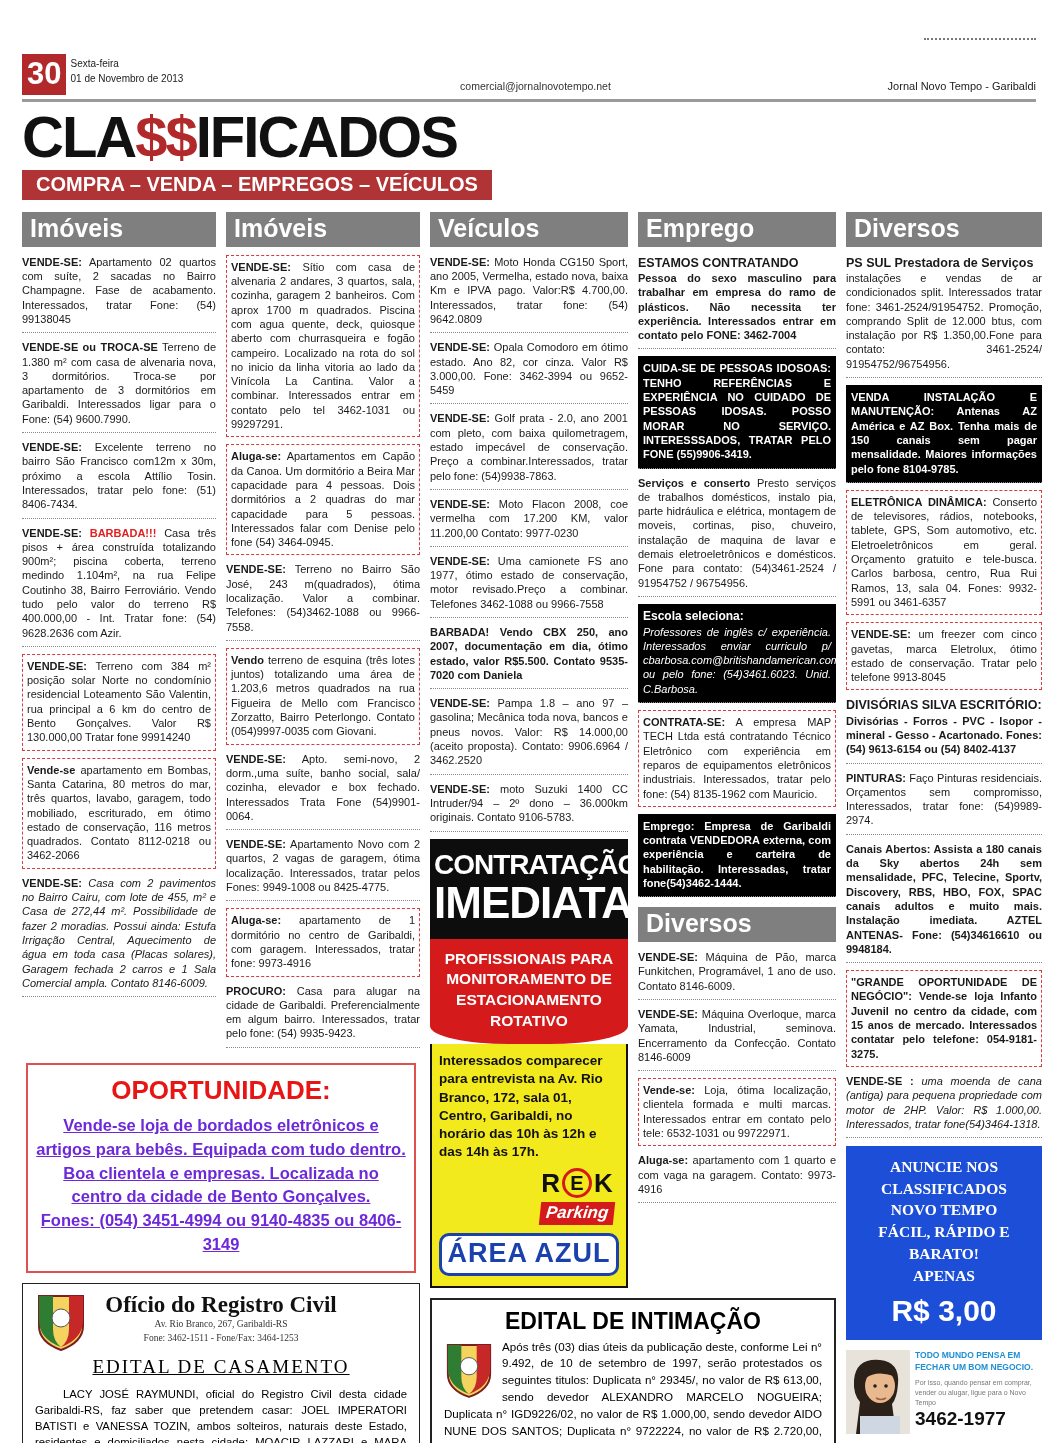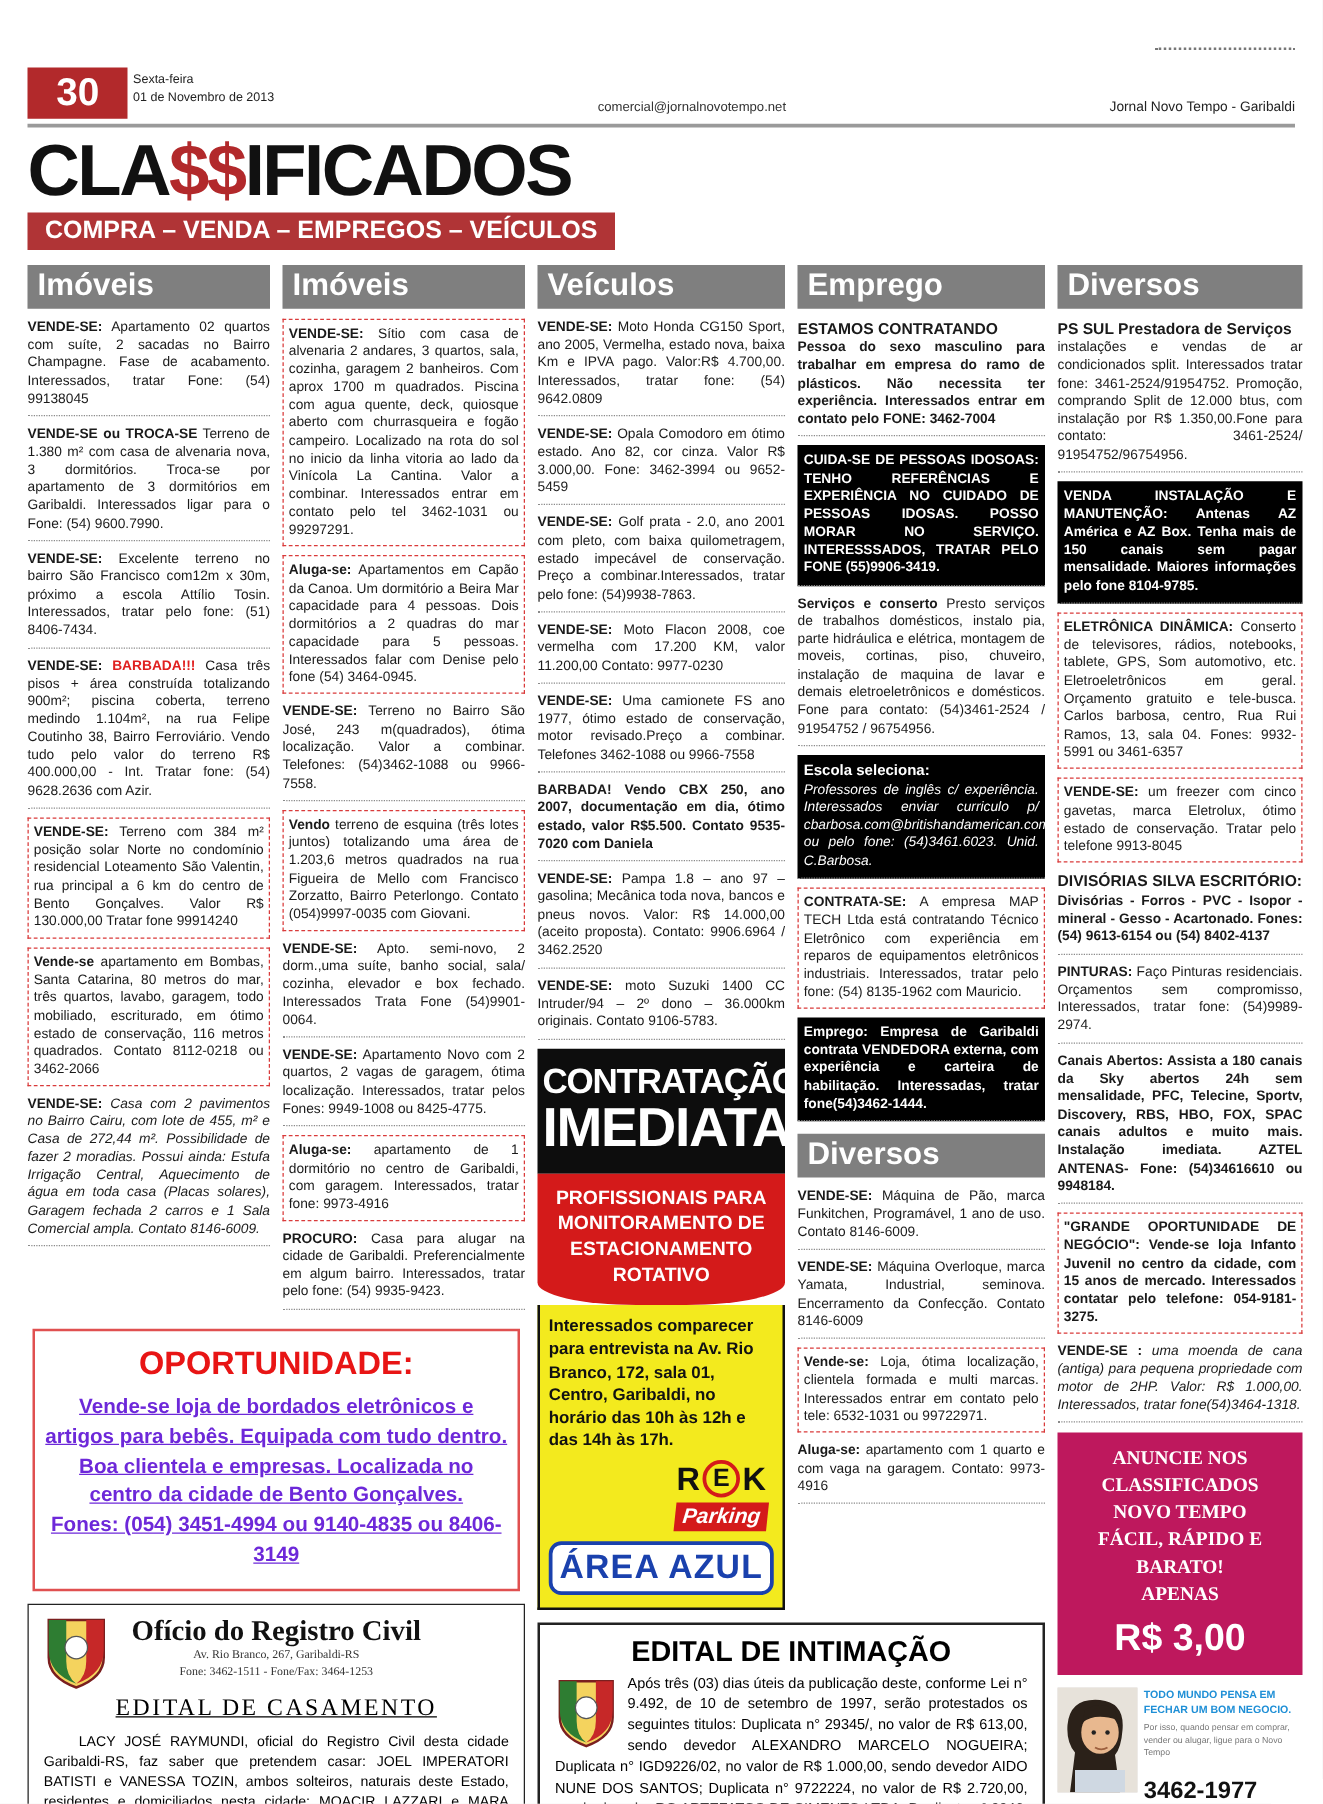--- a/index.html
+++ b/index.html
@@ -2,21 +2,21 @@
 <html><head>
 <meta charset="utf-8">
 <style>
   * { margin:0; padding:0; box-sizing:border-box; }
   body { background:#e8e8e8; font-family:"Liberation Sans", sans-serif; }
   .page { width:1058px; height:1443px; background:#fff; margin:0 auto; position:relative; overflow:hidden; padding:38px 22px 10px 22px; }
 
   
   .hdr { display:flex; align-items:flex-end; justify-content:space-between; padding-bottom:4px; border-bottom:3px solid #9a9a9a; }
   .hdr-left { display:flex; align-items:flex-start; gap:4px; }
-  .pagenum { background:#b2292b; color:#fff; font-weight:bold; font-size:31px; line-height:1; padding:4px 23px 6px;text-align:center; }
+  .pagenum { background:#b2292b; color:#fff; font-weight:bold; font-size:31px; line-height:1; padding:4px 5px 6px;text-align:center; }
   .hdr-date { font-size:10px; color:#222; padding-top:2px; line-height:1.5; }
   .hdr-mail { font-size:10.5px; color:#333; padding-bottom:3px; }
   .hdr-right { font-size:11px; color:#222; text-align:right; padding-bottom:3px; }
   .dotline { border-top:2px dotted #777; width:112px; margin-left:auto; margin-bottom:14px; }
 
   
   .titlewrap { text-align:left; margin:6px 0 10px; }
   .bigtitle { font-size:58px; font-weight:bold; letter-spacing:-2px; color:#111; line-height:1; }
   .bigtitle .dollars { color:#b2292b; }
   .catbar { display:inline-block; background:#b03436; color:#fff; font-weight:bold; font-size:20px; letter-spacing:0px; padding:3px 14px 4px; margin-top:4px; }
@@ -59,30 +59,30 @@
   .contrat-yellow .msg { font-size:13.5px; font-weight:bold; color:#111; line-height:1.35; }
   .rek-row { display:flex; align-items:flex-start; gap:4px; }
   .rek-msg { flex:1; }
   .rek-logo { width:84px; flex:none; text-align:center; margin-top:6px; }
   .rek-letters { display:flex; align-items:center; justify-content:center; gap:2px; font-weight:bold; font-size:26px; color:#111; }
   .rek-e { width:30px; height:30px; border:3px solid #d41a1a; border-radius:50%; display:flex; align-items:center; justify-content:center; font-size:20px; }
   .parking { background:#d41a1a; color:#fff; font-style:italic; font-weight:bold; font-size:17px; padding:1px 6px 2px; margin-top:3px; display:inline-block; transform:skewX(-6deg); }
   .areaazul { background:#fff; border:3px solid #1a41ad; border-radius:10px; text-align:center; color:#1a41ad; font-weight:bold; font-size:27px; letter-spacing:1px; margin-top:8px; padding:2px 0 4px; }
 
   
-  .anuncie { background:#be185d; color:#fff; text-align:center; font-family:"Liberation Serif", serif; font-weight:bold; padding:10px 4px 12px; margin:8px 0 4px; }
+  .anuncie { background:#1d4ed8; color:#fff; text-align:center; font-family:"Liberation Serif", serif; font-weight:bold; padding:10px 4px 12px; margin:8px 0 4px; }
   .anuncie .a1 { font-size:15.5px; line-height:1.4; }
   .anuncie .a2 { font-size:30px; margin-top:8px; font-family:"Liberation Sans", sans-serif; }
 
   
   .boyad { display:flex; gap:5px; padding:6px 0 4px; align-items:flex-start; }
   .boy-photo { width:64px; height:84px; flex:none; background:#ddd8d2; position:relative; overflow:hidden; }
   .boyad-txt .b1 { color:#1f8fd6; font-weight:bold; font-size:8.5px; line-height:1.4; }
   .boyad-txt .b2 { color:#777; font-size:7px; line-height:1.4; margin-top:4px; }
-  .boyad-txt .b3 { color:#111; font-weight:bold; font-size:19px; margin-top:15px; }
+  .boyad-txt .b3 { color:#111; font-weight:bold; font-size:19px; margin-top:1px; }
 
   
   .regbox { border:1.5px solid #222; margin-top:10px; padding:8px 12px 10px; height:352px; }
   .reg-head { position:relative; text-align:center; }
   .crest { position:absolute; left:0; top:0; }
   .reg-title { font-family:Liberation Serif, serif; font-weight:bold; font-size:23px; color:#111; }
   .reg-sub { font-family:"Liberation Serif", serif; font-size:9.5px; color:#333; line-height:1.45; }
   .reg-edital { font-family:"Liberation Serif", serif; font-size:19px; letter-spacing:2px; margin-top:10px;text-decoration:underline; }
   .reg-body { font-size:11.3px; line-height:1.42; text-align:justify; margin-top:8px; }
   .reg-body .indent { text-indent:28px; }

